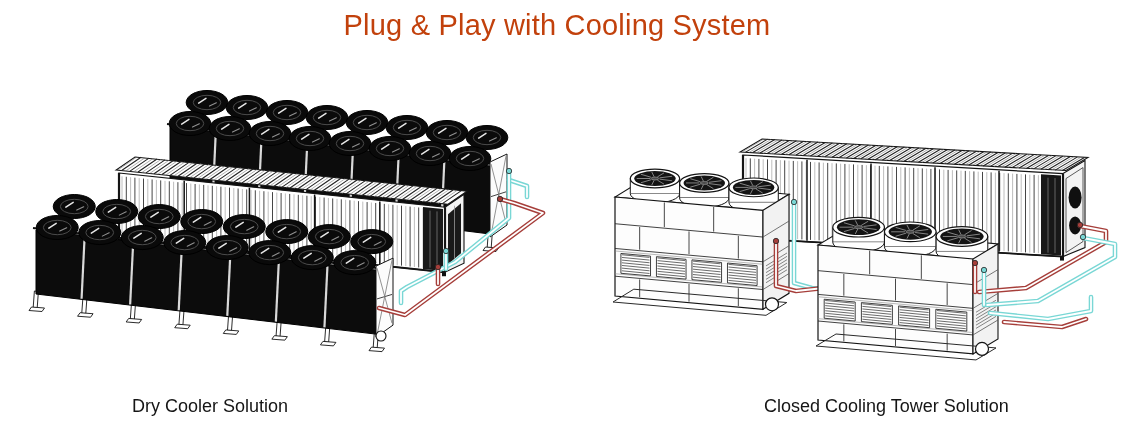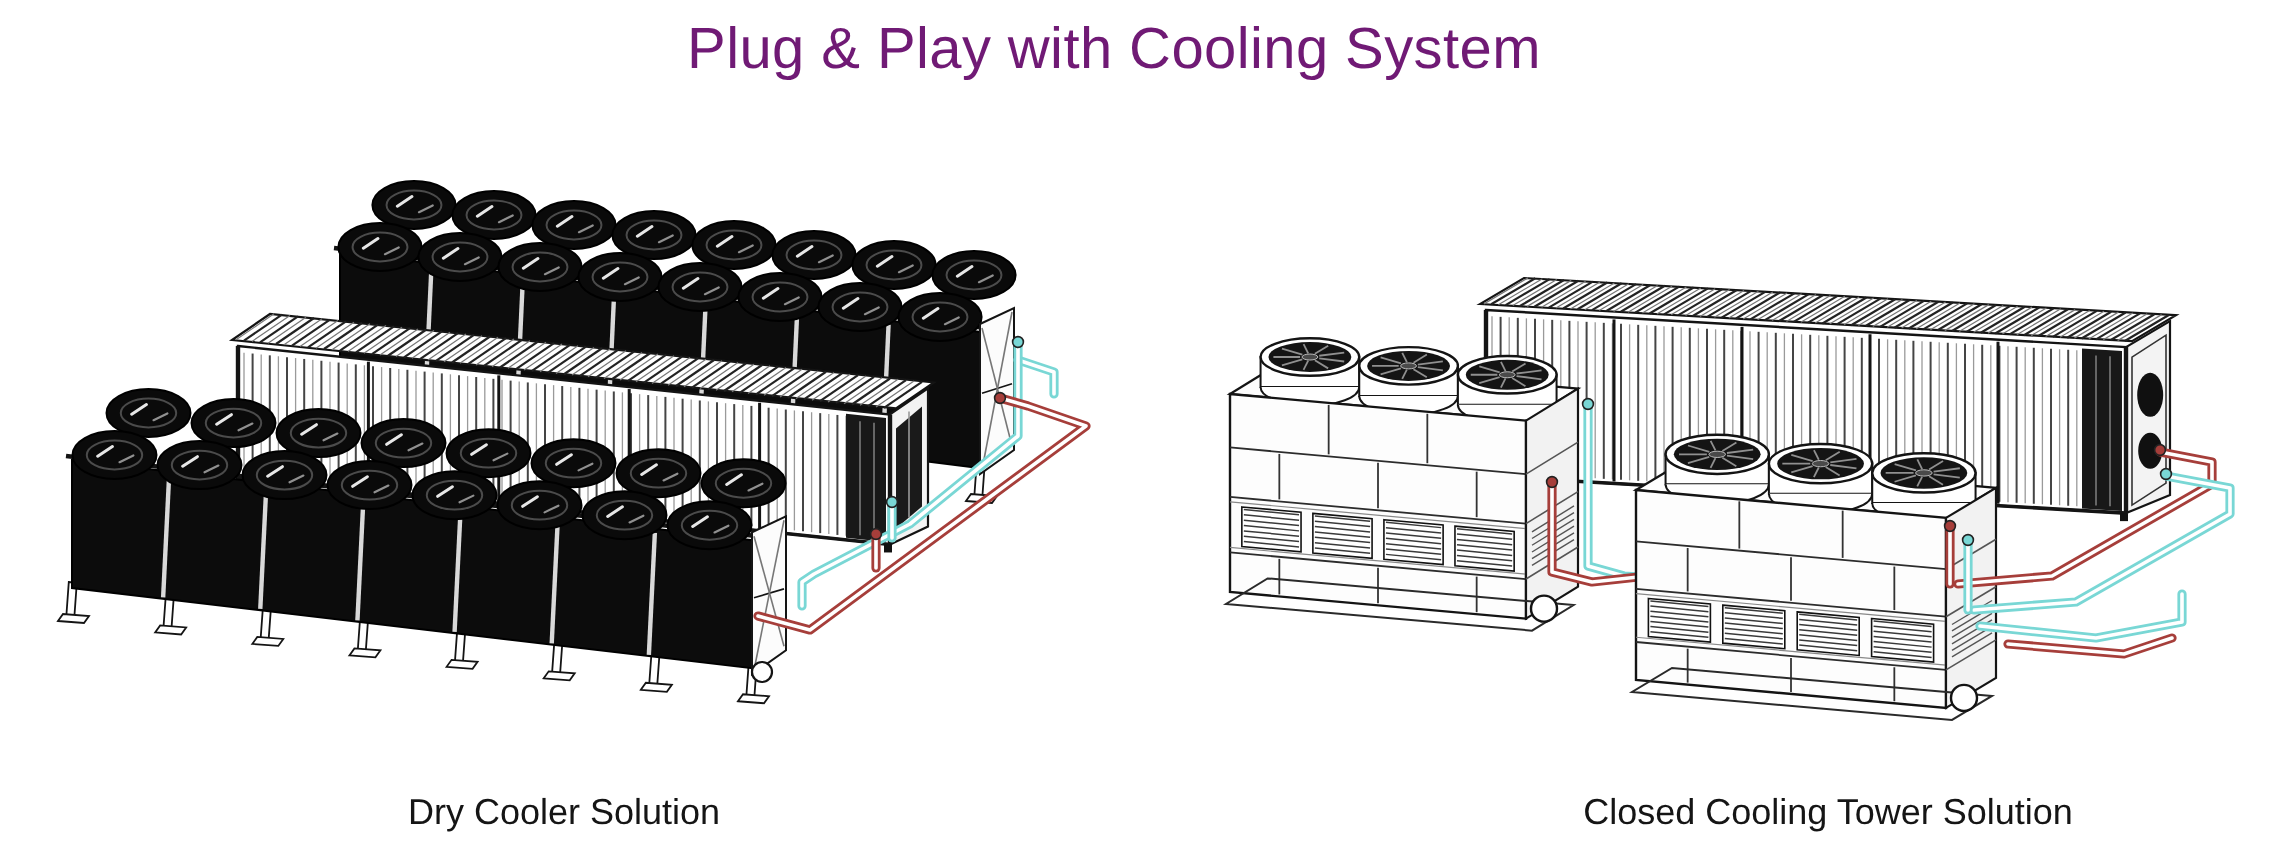--- a/index.html
+++ b/index.html
@@ -1,20 +1,20 @@
 <!DOCTYPE html>
 <html><head>
 <meta charset="utf-8">
 <style>
   html,body{margin:0;padding:0;background:#fff;}
   body{width:1138px;height:430px;position:relative;overflow:hidden;
        font-family:"Liberation Sans",sans-serif;color:#111;}
   .title{position:absolute;top:9px;left:0;width:1114px;text-align:center;
-         font-size:29px;font-weight:400;letter-spacing:.2px;color:#701a75;}
-  .caption{position:absolute;top:396px;font-size:18px;color:#151515;text-align:center;}
+         font-size:29px;font-weight:400;letter-spacing:.2px;color:#c2410c;}
+  .caption{position:absolute;top:396px;font-size:18px;color:#151515;text-align:left;}
   #cap-left{left:132px;width:300px;}
   #cap-right{left:764px;width:300px;}
   svg{position:absolute;left:0;top:0;}
 </style>
 </head>
 <body>
 
 <div class="page">
   <div class="title">Plug &amp; Play with Cooling System</div>
 

